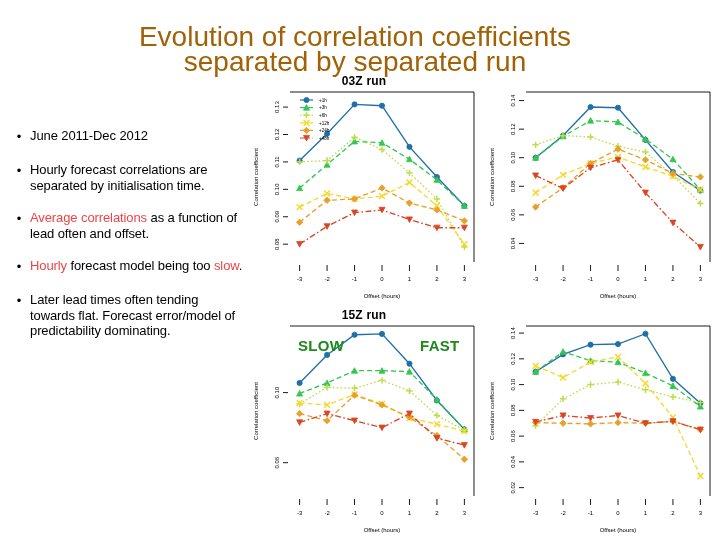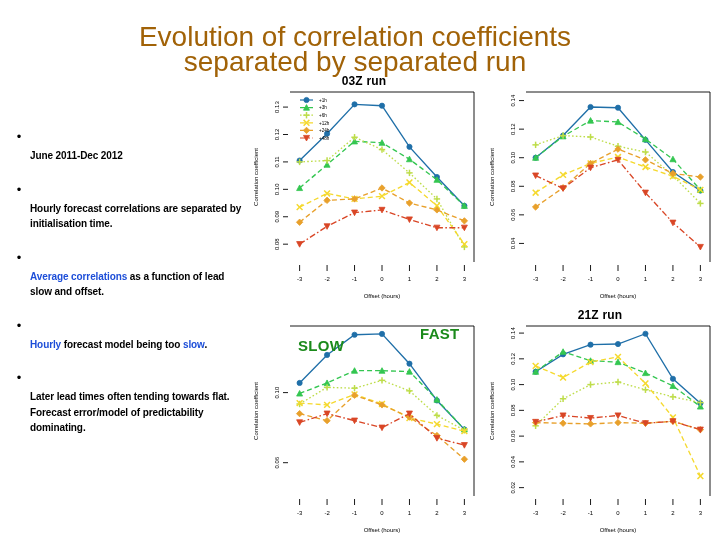--- a/index.html
+++ b/index.html
@@ -17,25 +17,24 @@
   }
 
   
   .bullets{position:absolute;left:8px;top:128px;width:236px;}
   .bullet{display:flex;margin-bottom:17px;}
   .bullet .dot{
     width:22px;flex:0 0 22px;text-align:center;
     font-size:13px;line-height:16px;color:#000;padding-top:1px;
   }
   .bullet .btxt{
-    font-size:10px;line-height:15.5px;color:#000;font-weight:bold;
+    font-size:13px;line-height:15.5px;color:#000;font-weight:normal;
     letter-spacing:-0.1px;
-    margin-top:20px;
   }
-  .g{color:#1d4ed8;}
+  .g{color:#ef4444;}
 
   
   .panel{position:absolute;}
   .ptitle{
     position:absolute;top:0;left:0;width:100%;text-align:center;
     font-size:12px;font-weight:bold;color:#000;letter-spacing:0.2px;
   }
   .plot-wrap{position:absolute;left:0;top:10px;right:0;bottom:0;}
   svg{display:block;}
   .ovl{
@@ -60,21 +59,21 @@
       <div class="bullet">
         <div class="dot">•</div>
         <div class="btxt"><span>June 2011-Dec 2012</span></div>
       </div>
       <div class="bullet">
         <div class="dot">•</div>
         <div class="btxt"><span>Hourly forecast correlations are separated by initialisation time.</span></div>
       </div>
       <div class="bullet">
         <div class="dot">•</div>
-        <div class="btxt"><span class="g">Average correlations</span><span> as a function of lead slow and offset.</span></div>
+        <div class="btxt"><span class="g">Average correlations</span><span> as a function of lead often and offset.</span></div>
       </div>
       <div class="bullet">
         <div class="dot">•</div>
         <div class="btxt"><span class="g">Hourly</span><span> forecast model being too </span><span class="g">slow</span><span>.</span></div>
       </div>
       <div class="bullet">
         <div class="dot">•</div>
         <div class="btxt"><span>Later lead times often tending towards flat. Forecast error/model of predictability dominating.</span></div>
       </div>
     </div>
@@ -510,20 +509,21 @@
             </g>
             <g>
               <polygon points="218.38805970149252,166 215.38805970149252,160.4 221.38805970149252,160.4" fill="#d94626" stroke="#d94626" stroke-width="0.8"></polygon>
             </g>
           </g>
         </svg>
       </div>
   </div>
 
   <div class="panel" id="panel-2" style="left:246px;top:308px;width:236px;height:232px;">
+    <div class="ptitle">15Z run</div>
     <div class="plot-wrap" id="plot-2">
         <svg width="236" height="224" viewBox="0 0 236 224">
           <g>
             <line x1="44" y1="8" x2="228" y2="8" stroke="#000" stroke-width="0.9"></line>
             <line x1="228" y1="8" x2="228" y2="178" stroke="#000" stroke-width="0.9"></line>
           </g>
           <g>
             <line x1="37" y1="144.70103092783506" x2="42" y2="144.70103092783506" stroke="#000" stroke-width="0.9"></line>
             <text x="33" y="144.70103092783506" text-anchor="middle" transform="rotate(-90 33 144.70103092783506)" class="ax-txt">0.06</text>
             <line x1="37" y1="74.59793814432989" x2="42" y2="74.59793814432989" stroke="#000" stroke-width="0.9"></line>
@@ -703,21 +703,20 @@
             </g>
             <g>
               <polygon points="218.38805970149252,130.17525773195877 215.38805970149252,124.57525773195876 221.38805970149252,124.57525773195876" fill="#d94626" stroke="#d94626" stroke-width="0.8"></polygon>
             </g>
           </g>
         </svg>
       </div>
   </div>
 
   <div class="panel" id="panel-3" style="left:482px;top:308px;width:236px;height:232px;">
-    <div class="ptitle">21Z run</div>
     <div class="plot-wrap" id="plot-3">
         <svg width="236" height="224" viewBox="0 0 236 224">
           <g>
             <line x1="44" y1="8" x2="228" y2="8" stroke="#000" stroke-width="0.9"></line>
             <line x1="228" y1="8" x2="228" y2="178" stroke="#000" stroke-width="0.9"></line>
           </g>
           <g>
             <line x1="37" y1="169.62878787878788" x2="42" y2="169.62878787878788" stroke="#000" stroke-width="0.9"></line>
             <text x="33" y="169.62878787878788" text-anchor="middle" transform="rotate(-90 33 169.62878787878788)" class="ax-txt">0.02</text>
             <line x1="37" y1="143.87121212121212" x2="42" y2="143.87121212121212" stroke="#000" stroke-width="0.9"></line>
@@ -907,15 +906,15 @@
             </g>
             <g>
               <polygon points="218.38805970149252,114.67424242424241 215.38805970149252,109.07424242424241 221.38805970149252,109.07424242424241" fill="#d94626" stroke="#d94626" stroke-width="0.8"></polygon>
             </g>
           </g>
         </svg>
       </div>
   </div>
 
   <div class="ovl" style="left:298px;top:337px;">SLOW</div>
-  <div class="ovl" style="left:420px;top:325px;">FAST</div>
+  <div class="ovl" style="left:420px;top:337px;">FAST</div>
 
 </div>
 
 </body></html>

